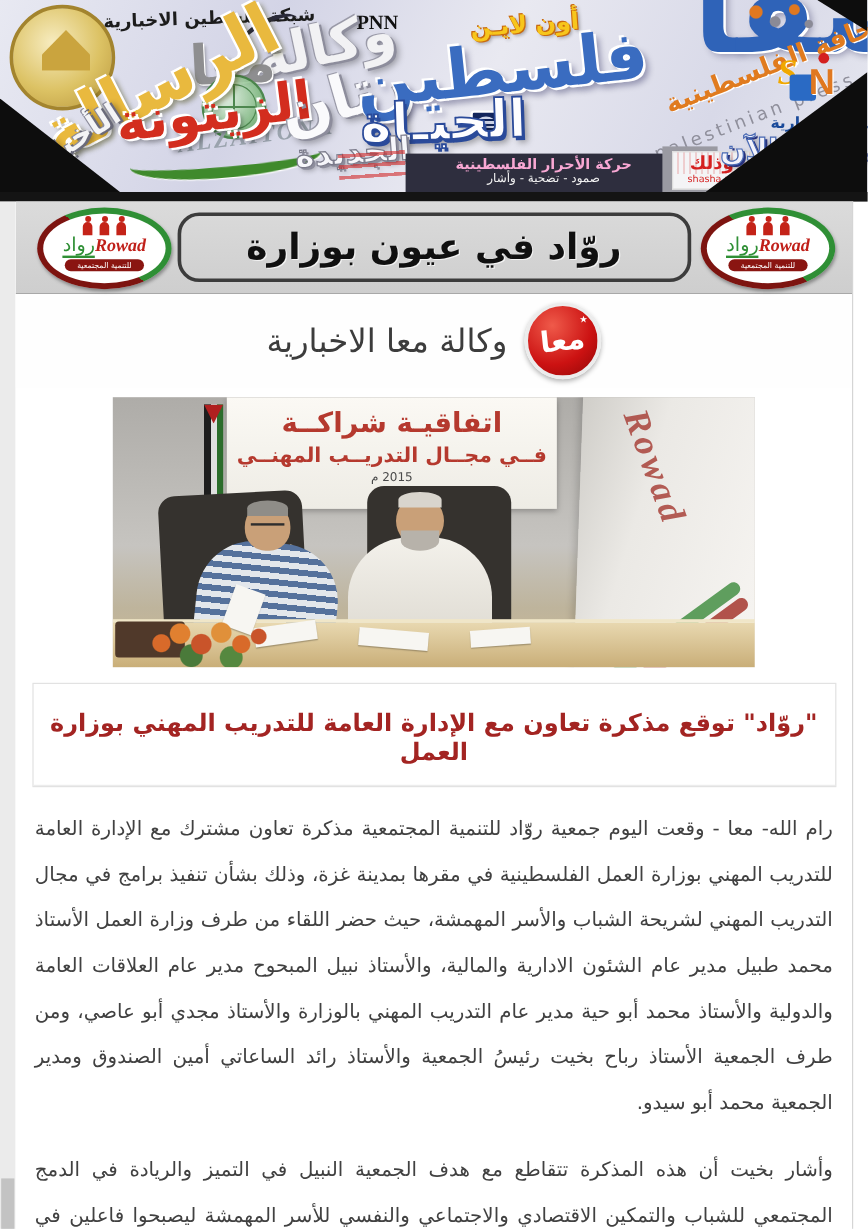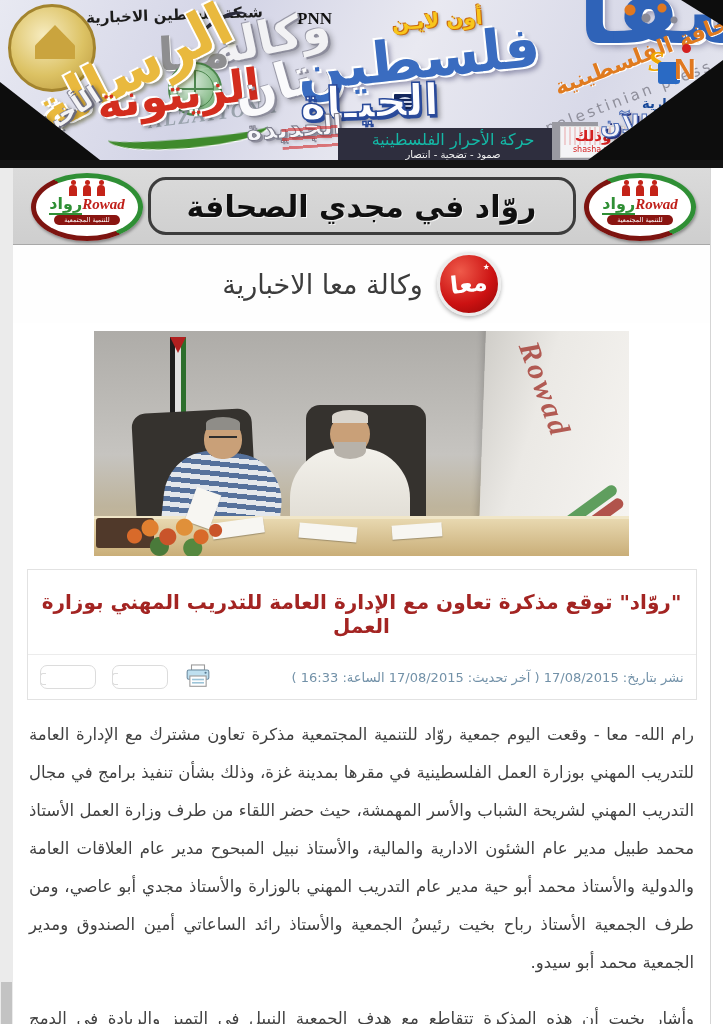--- a/index.html
+++ b/index.html
@@ -84,21 +84,21 @@
   .palnow-bar::after { content:''; position:absolute; left:6px; top:5px; right:6px; height:5px;
                        background:repeating-linear-gradient(90deg,#e8c43a 0 5px,transparent 5px 8px); }
   .shasha-bg { left:552px; top:122px; width:46px; height:38px; background:#9a9aa2; }
   .shasha { left:560px; top:126px; width:66px; height:32px; background:#f4f4f6; border:1px solid #ddd;
             text-align:center; }
   .shasha .a { display:block; font-size:15px; font-weight:bold; color:#d42020;
                background:repeating-linear-gradient(90deg,transparent 0 3px,rgba(212,32,32,.18) 3px 5px); }
   .shasha .u { display:block; font-size:8px; color:#d42020; }
   .ahrar { left:338px; top:128px; width:230px; height:32px; background:#2e2e3e; padding:2px 8px;
            text-align:center; direction:rtl; }
-  .ahrar .a1 { display:block; font-size:16px; font-weight:normal; color:#14b8a6; }
+  .ahrar .a1 { display:block; font-size:12px; font-weight:bold; color:#f9a8d4; }
   .ahrar .a2 { display:block; font-size:10px; color:#f2f2f2; }
   .rednote { left:282px; top:126px; width:56px; height:22px;
              background:repeating-linear-gradient(0deg,rgba(210,40,40,.75) 0 3px,transparent 3px 9px);
              transform:rotate(-4deg); opacity:.8; }
 
   
   .blackbar { position:absolute; left:0; top:160px; width:723px; height:8px; background:#141414; }
 
   
   .scrollbar { position:absolute; left:0; top:168px; width:13px; height:856px; background:#ebebeb; }
@@ -120,21 +120,21 @@
   .rowad .ring { position:absolute; inset:0; border-radius:50%;
                  background:conic-gradient(from 130deg,#7d1410 0 180deg,#2f8f35 180deg 360deg);
                  box-shadow:1px 2px 3px rgba(0,0,0,.35); }
   .rowad .inner { position:absolute; inset:5px; border-radius:50%; background:#fff; overflow:hidden; text-align:center; }
   .figs { height:16px; margin-top:3px; }
   .figs i { display:inline-block; position:relative; width:8px; height:11px; margin:3px 3px 0;
             background:#c42318; border-radius:4px 4px 0 0; }
   .figs i::before { content:''; position:absolute; top:-5px; left:1.5px; width:5px; height:5px;
                     border-radius:50%; background:#c42318; }
   .brand { line-height:1; margin-top:-1px; white-space:nowrap; }
-  .brand .ar { color:#2f8f35; font-weight:bold; font-size:16px; border-bottom:2px solid #2f8f35; }
+  .brand .ar { color:#2f8f35; font-weight:normal; font-size:16px; border-bottom:2px solid #2f8f35; }
   .brand .en { color:#c0201a; font:italic bold 15px "Liberation Serif",serif; }
   .rtag { margin:2px auto 0; width:66px; background:#8a1511; color:#fff; font-size:6.5px;
           border-radius:5px; padding:1px 0; }
 
   
   .agency { height:78px; display:flex; align-items:center; justify-content:center; direction:rtl; gap:14px;
             background:#fefefe; }
   .maan-logo { position:relative; width:64px; height:64px; border-radius:50%;
                background:radial-gradient(circle at 35% 28%,#ef5a4a,#cc1212 58%,#8e0606);
                border:3px solid #ececec; box-shadow:0 2px 4px rgba(0,0,0,.3);
@@ -251,21 +251,21 @@
   <div class="item sn">
     <span class="s">S</span>
     <span class="sq"></span>
     <span class="n">N</span>
     <span class="dot"></span>
   </div>
   <div class="item t-sama">سما الإخبارية</div>
   <div class="item rednote"></div>
   <div class="item ahrar">
     <span class="a1">حركة الأحرار الفلسطينية</span>
-    <span class="a2">صمود - تضحية - انتصار</span>
+    <span class="a2">صمود - تضحية - وأشار</span>
   </div>
   <div class="item shasha-bg"></div>
   <div class="item shasha">
     <span class="a">وذلك</span>
     <span class="u">shasha.ps</span>
   </div>
   <div class="item t-palnow">فلسطين الآن</div>
   <div class="item palnow-bar"></div>
   <div class="wedge bl"></div>
   <div class="wedge br"></div>
@@ -284,21 +284,21 @@
     <div class="rowad rl">
       <div class="ring"></div>
       <div class="inner">
         <div class="figs"><i></i><i></i><i></i></div>
         <div class="brand">
           <span class="ar">رواد</span><span class="en">Rowad</span>
         </div>
         <div class="rtag">للتنمية المجتمعية</div>
       </div>
     </div>
-    <div class="titlebox">روّاد في مجدي الصحافة</div>
+    <div class="titlebox">روّاد في عيون بوزارة</div>
     <div class="rowad rr">
       <div class="ring"></div>
       <div class="inner">
         <div class="figs"><i></i><i></i><i></i></div>
         <div class="brand">
           <span class="ar">رواد</span><span class="en">Rowad</span>
         </div>
         <div class="rtag">للتنمية المجتمعية</div>
       </div>
     </div>
@@ -313,20 +313,25 @@
   </div>
 
   <div class="photo">
     <div class="ph-rflag">
       <div class="ph-rword">Rowad</div>
       <div class="ph-rstripe1"></div>
       <div class="ph-rstripe2"></div>
     </div>
     <div class="ph-flag"></div>
     <div class="ph-flagtri"></div>
+    <div class="ph-banner">
+      <div class="ph-b1">اتفاقيـة شراكــة</div>
+      <div class="ph-b2">فــي مجــال التدريــب المهنــي</div>
+      <div class="ph-b3">2015 م</div>
+    </div>
     <div class="chair c1"></div>
     <div class="chair c2"></div>
     <div class="man m1">
       <div class="torso"></div>
       <div class="head"></div>
     </div>
     <div class="man m2">
       <div class="torso"></div>
       <div class="head"></div>
     </div>
@@ -334,37 +339,20 @@
     <div class="paper pp4"></div>
     <div class="paper pp1"></div>
     <div class="paper pp2"></div>
     <div class="paper pp3"></div>
     <div class="tissue"></div>
     <div class="flowers"></div>
   </div>
 
   <div class="card">
     <div class="headline">"روّاد" توقع مذكرة تعاون مع الإدارة العامة للتدريب المهني بوزارة العمل</div>
-    <div class="metarow">
-      <div class="shares">
-        <div class="pill"></div>
-        <div class="pill"></div>
-        <button class="printbtn">
-          <svg width="26" height="24" viewBox="0 0 24 22">
-            <rect x="6" y="0.8" width="12" height="5" fill="#ffffff" stroke="#9a9a9a"></rect>
-            <rect x="2" y="5.5" width="20" height="8.5" rx="1.5" fill="#bfe0f0" stroke="#6d8ba0"></rect>
-            <circle cx="19" cy="8" r="1" fill="#5a7a90"></circle>
-            <rect x="4.5" y="11" width="15" height="9.5" fill="#ffffff" stroke="#9a9a9a"></rect>
-            <rect x="6.5" y="13.5" width="11" height="1.5" fill="#9cc4d8"></rect>
-            <rect x="6.5" y="16.5" width="11" height="1.5" fill="#9cc4d8"></rect>
-          </svg>
-        </button>
-      </div>
-      <div class="meta">نشر بتاريخ: 17/08/2015 ( آخر تحديث: 17/08/2015 الساعة: 16:33 )</div>
-    </div>
   </div>
 
   <div class="bodytext">
     <p>رام الله- معا - وقعت اليوم جمعية روّاد للتنمية المجتمعية مذكرة تعاون مشترك مع الإدارة العامة للتدريب المهني بوزارة العمل الفلسطينية في مقرها بمدينة غزة، وذلك بشأن تنفيذ برامج في مجال التدريب المهني لشريحة الشباب والأسر المهمشة، حيث حضر اللقاء من طرف وزارة العمل الأستاذ محمد طبيل مدير عام الشئون الادارية والمالية، والأستاذ نبيل المبحوح مدير عام العلاقات العامة والدولية والأستاذ محمد أبو حية مدير عام التدريب المهني بالوزارة والأستاذ مجدي أبو عاصي، ومن طرف الجمعية الأستاذ رباح بخيت رئيسُ الجمعية والأستاذ رائد الساعاتي أمين الصندوق ومدير الجمعية محمد أبو سيدو.</p>
     <p>وأشار بخيت أن هذه المذكرة تتقاطع مع هدف الجمعية النبيل في التميز والريادة في الدمج المجتمعي للشباب والتمكين الاقتصادي والاجتماعي والنفسي للأسر المهمشة ليصبحوا فاعلين في تنمية المجتمع الفلسطيني، كما وأنها تأتي تماشياً مع الشعار الذي رفعته الجمعية لهذا العام 2015م عامُ التنمية، وأوضح أن هذه المذكرة</p>
   </div>
 
 </div>
 
 </body></html>

